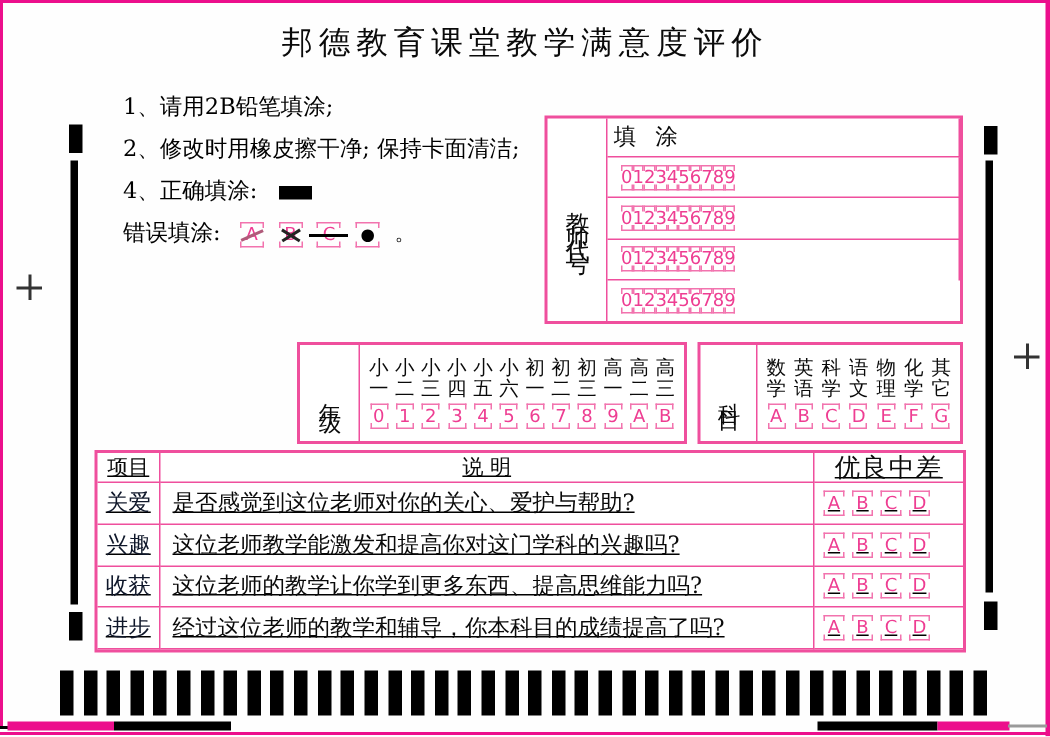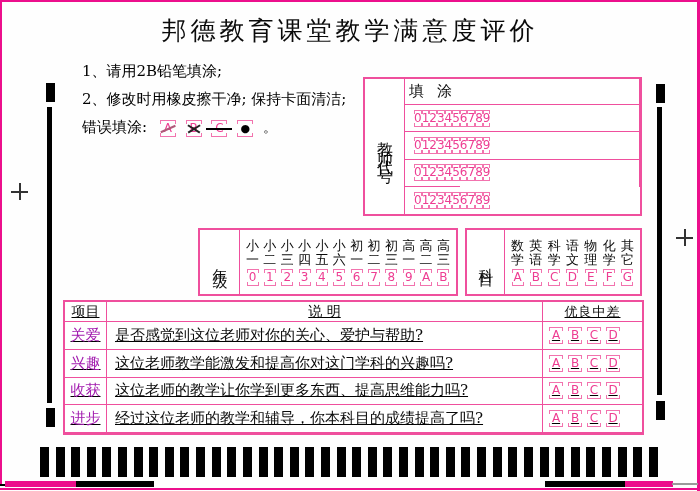--- a/index.html
+++ b/index.html
@@ -7,21 +7,21 @@
          font-family:"DejaVu Serif","Liberation Serif",serif;color:#000;}
   .abs{position:absolute;}
   
   .edge{background:#ec0f8c;}
   .blk{background:#000;}
   .plus{width:17px;height:17px;}
   .plus::before,.plus::after{content:"";position:absolute;background:#333;}
   .plus::before{left:0;right:0;top:8px;height:1.5px;}
   .plus::after{top:0;bottom:0;left:8px;width:1.5px;}
   
-  .title{left:0;right:0;top:14px;text-align:center;font-size:25px;letter-spacing:4px;color:#0a0a0a;}
+  .title{left:0;right:0;top:14px;text-align:center;font-size:21px;letter-spacing:4px;color:#0a0a0a;}
   
   .instr{left:68px;top:62px;width:300px;font-size:15px;}
   .instr h2{margin:0 0 12px 0;font-size:17px;font-weight:bold;letter-spacing:2px;}
   .instr .it{margin:0 0 9px 14px;white-space:nowrap;}
   .correct-swatch{display:inline-block;width:22px;height:9px;background:#000;margin-left:10px;vertical-align:middle;}
   .wrongrow{margin-left:14px;}
   
   .bub{position:relative;display:inline-block;width:13px;height:17px;line-height:17px;
        text-align:center;color:#ee3d92;font-family:"DejaVu Sans","Liberation Sans",sans-serif;
        font-size:12px;vertical-align:middle;}
@@ -55,23 +55,23 @@
   .grade{left:198px;top:228px;width:256px;height:64px;grid-template-columns:40px 1fr;}
   .subject{left:465px;top:228px;width:173px;height:64px;grid-template-columns:38px 1fr;}
   .vlab2{writing-mode:vertical-rl;text-orientation:upright;letter-spacing:6px;font-size:15px;color:#0a0a0a;}
   .optwrap{display:flex;justify-content:space-between;align-items:center;padding:2px 6px;width:100%;box-sizing:border-box;}
   .opt{display:flex;flex-direction:column;align-items:center;line-height:14px;}
   .opt .ch{font-size:13px;color:#0a0a0a;}
   .opt .bub{margin-top:2px;}
   
   .rate{left:63px;top:300px;width:577px;height:131px;grid-template-columns:42px 1fr 99px;grid-template-rows:20px repeat(4,1fr);text-decoration:underline;}
   .rate .h{font-size:14px;color:#0a0a0a;}
-  .rate .h.scale{font-size:13px;letter-spacing:1px;}
+  .rate .h.scale{font-size:17px;letter-spacing:1px;}
   .r-row{display:contents;}
-  .r-item{font-size:15px;color:#a21caf;}
+  .r-item{font-size:15px;color:#0f172a;}
   .r-desc{justify-content:flex-start;padding-left:8px;font-size:15px;color:#0a0a0a;white-space:nowrap;overflow:hidden;}
   .r-opts{justify-content:flex-start;padding-left:6px;gap:5px;}
   .r-opts .bub{width:14px;}
   
   .tstrip{left:40px;top:447px;width:618px;height:30px;display:flex;justify-content:space-between;}
   .tmark{width:9px;height:30px;background:#000;}
 </style>
 </head>
 <body>
 <div class="sheet">
@@ -88,20 +88,24 @@
   <div class="abs blk" style="left:656px;top:84px;width:9px;height:19px;"></div>
   <div class="abs blk" style="left:657px;top:107px;width:5px;height:288px;"></div>
   <div class="abs blk" style="left:656px;top:401px;width:9px;height:19px;"></div>
   <div class="abs plus" style="left:676px;top:229px;"></div>
 
   <h1 class="abs title" style="margin:0;font-weight:normal;">邦德教育课堂教学满意度评价</h1>
 
   <div class="abs instr">
     <div class="it">1、请用2B铅笔填涂;</div>
     <div class="it">2、修改时用橡皮擦干净; 保持卡面清洁;</div>
+    <div class="it">
+      <span>4、正确填涂:</span>
+      <span class="correct-swatch"></span>
+    </div>
     <div class="it wrongrow">
       <span>错误填涂:</span>
       <span class="bub wm" style="margin-left:8px;"><i class="strike slash"></i><b>A</b></span>
       <span class="bub wm"><i class="strike cross"></i><b>B</b></span>
       <span class="bub wm"><i class="strike hline"></i><b>C</b></span>
       <span class="bub wm dot"><b>●</b></span>
       <span class="period">。</span>
     </div>
   </div>
 

